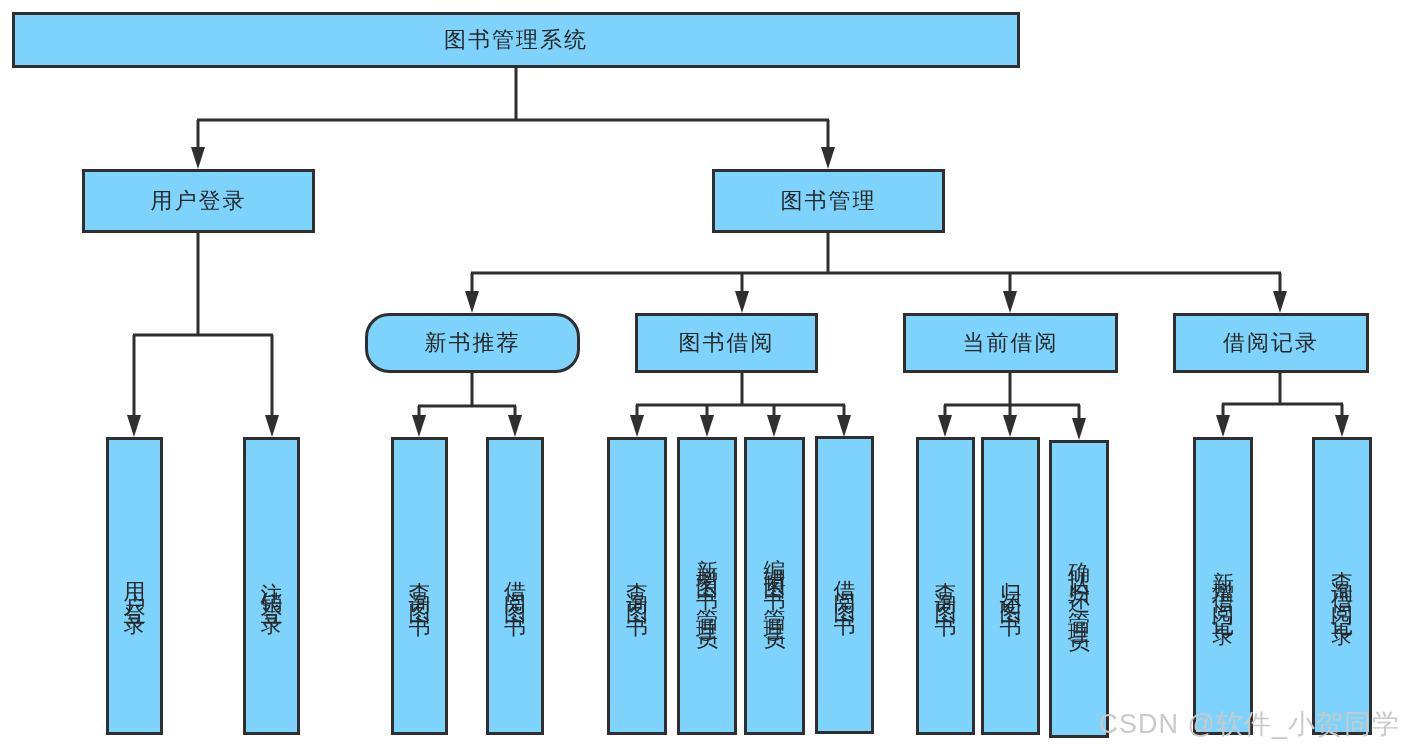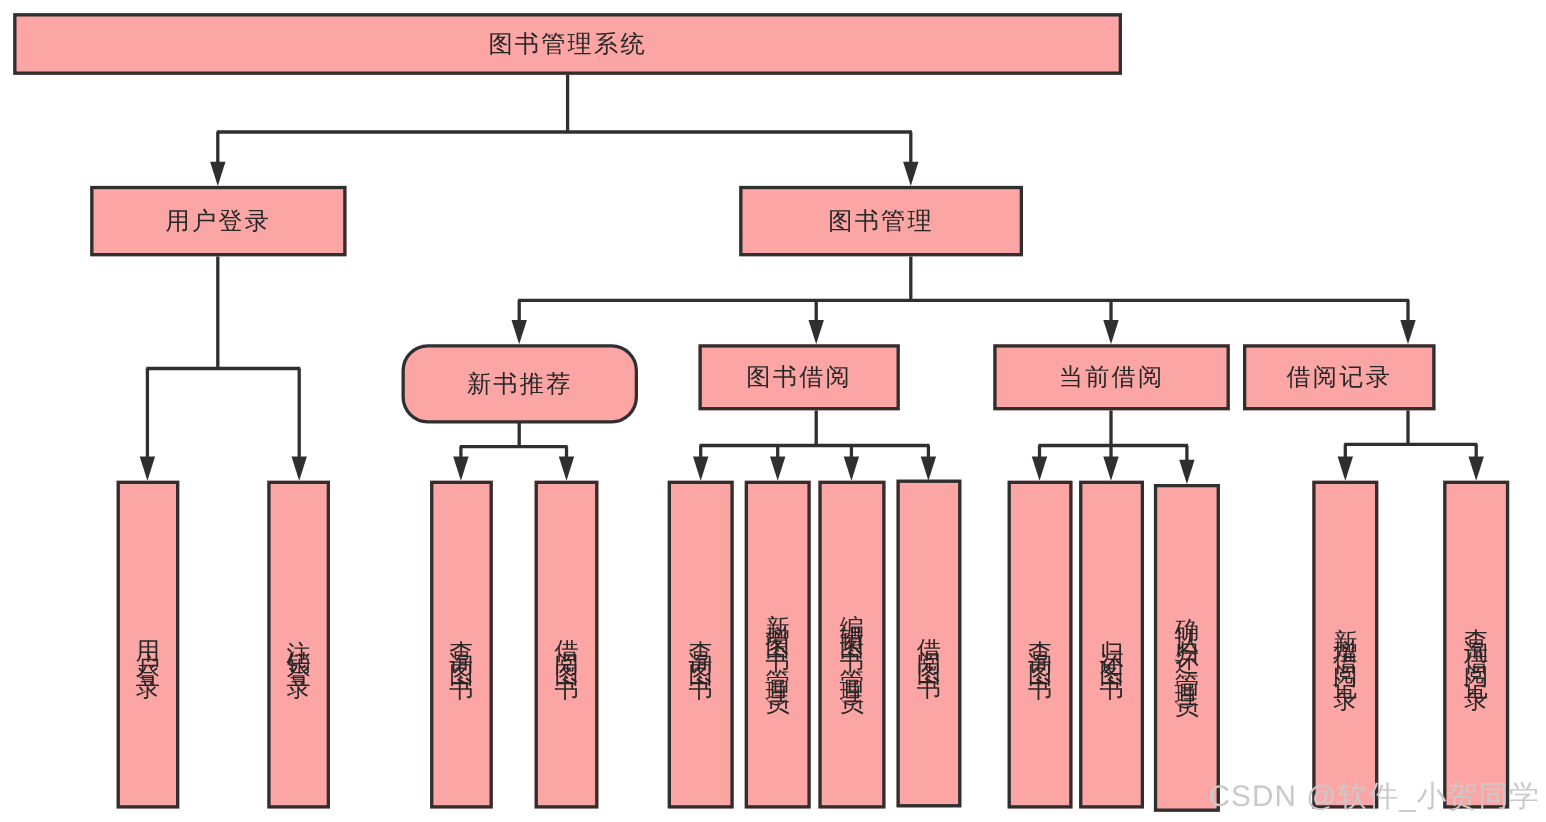--- a/index.html
+++ b/index.html
@@ -16,21 +16,21 @@
     font-family:"Liberation Sans","DejaVu Sans",sans-serif;
     overflow:hidden;
   }
   .connectors{position:absolute;left:0;top:0;}
   .connectors line{stroke:var(--line);stroke-width:3;}
   .connectors polygon{fill:var(--line);}
   .box{
     position:absolute;
     box-sizing:border-box;
     border:3px solid var(--line);
-    background:#fca5a5;
+    background:#7dd3fc;
     display:flex;align-items:center;justify-content:center;
     color:var(--text);
   }
   .h-label{
     font-size:22px;
     letter-spacing:2px;
     white-space:nowrap;
   }
   .v-label{
     writing-mode:vertical-rl;
@@ -118,34 +118,34 @@
     <polygon points="1335,415 1349,415 1342,437"></polygon>
   </svg>
 
   <div class="box" style="left:12px;top:12px;width:1008px;height:56px;">
     <span class="h-label">图书管理系统</span>
   </div>
 
   <div class="box" style="left:82px;top:169px;width:233px;height:64px;">
     <span class="h-label">用户登录</span>
   </div>
-  <div class="box" style="left:672px;top:169px;width:258px;height:64px;">
+  <div class="box" style="left:712px;top:169px;width:233px;height:64px;">
     <span class="h-label">图书管理</span>
   </div>
 
-  <div class="box" style="left:365px;top:313px;width:215px;height:72px;border-radius:24px;">
+  <div class="box" style="left:365px;top:313px;width:215px;height:60px;border-radius:24px;">
     <span class="h-label">新书推荐</span>
   </div>
   <div class="box" style="left:635px;top:313px;width:183px;height:60px;">
     <span class="h-label">图书借阅</span>
   </div>
   <div class="box" style="left:903px;top:313px;width:215px;height:60px;justify-content:center;">
     <span class="h-label">当前借阅</span>
   </div>
-  <div class="box" style="left:1130px;top:313px;width:175px;height:60px;">
+  <div class="box" style="left:1173px;top:313px;width:196px;height:60px;">
     <span class="h-label">借阅记录</span>
   </div>
 
   <div class="box" style="left:106px;top:437px;width:57px;height:298px;">
     <span class="v-label">用户登录</span>
   </div>
   <div class="box" style="left:243px;top:437px;width:57px;height:298px;">
     <span class="v-label">注销登录</span>
   </div>
 

